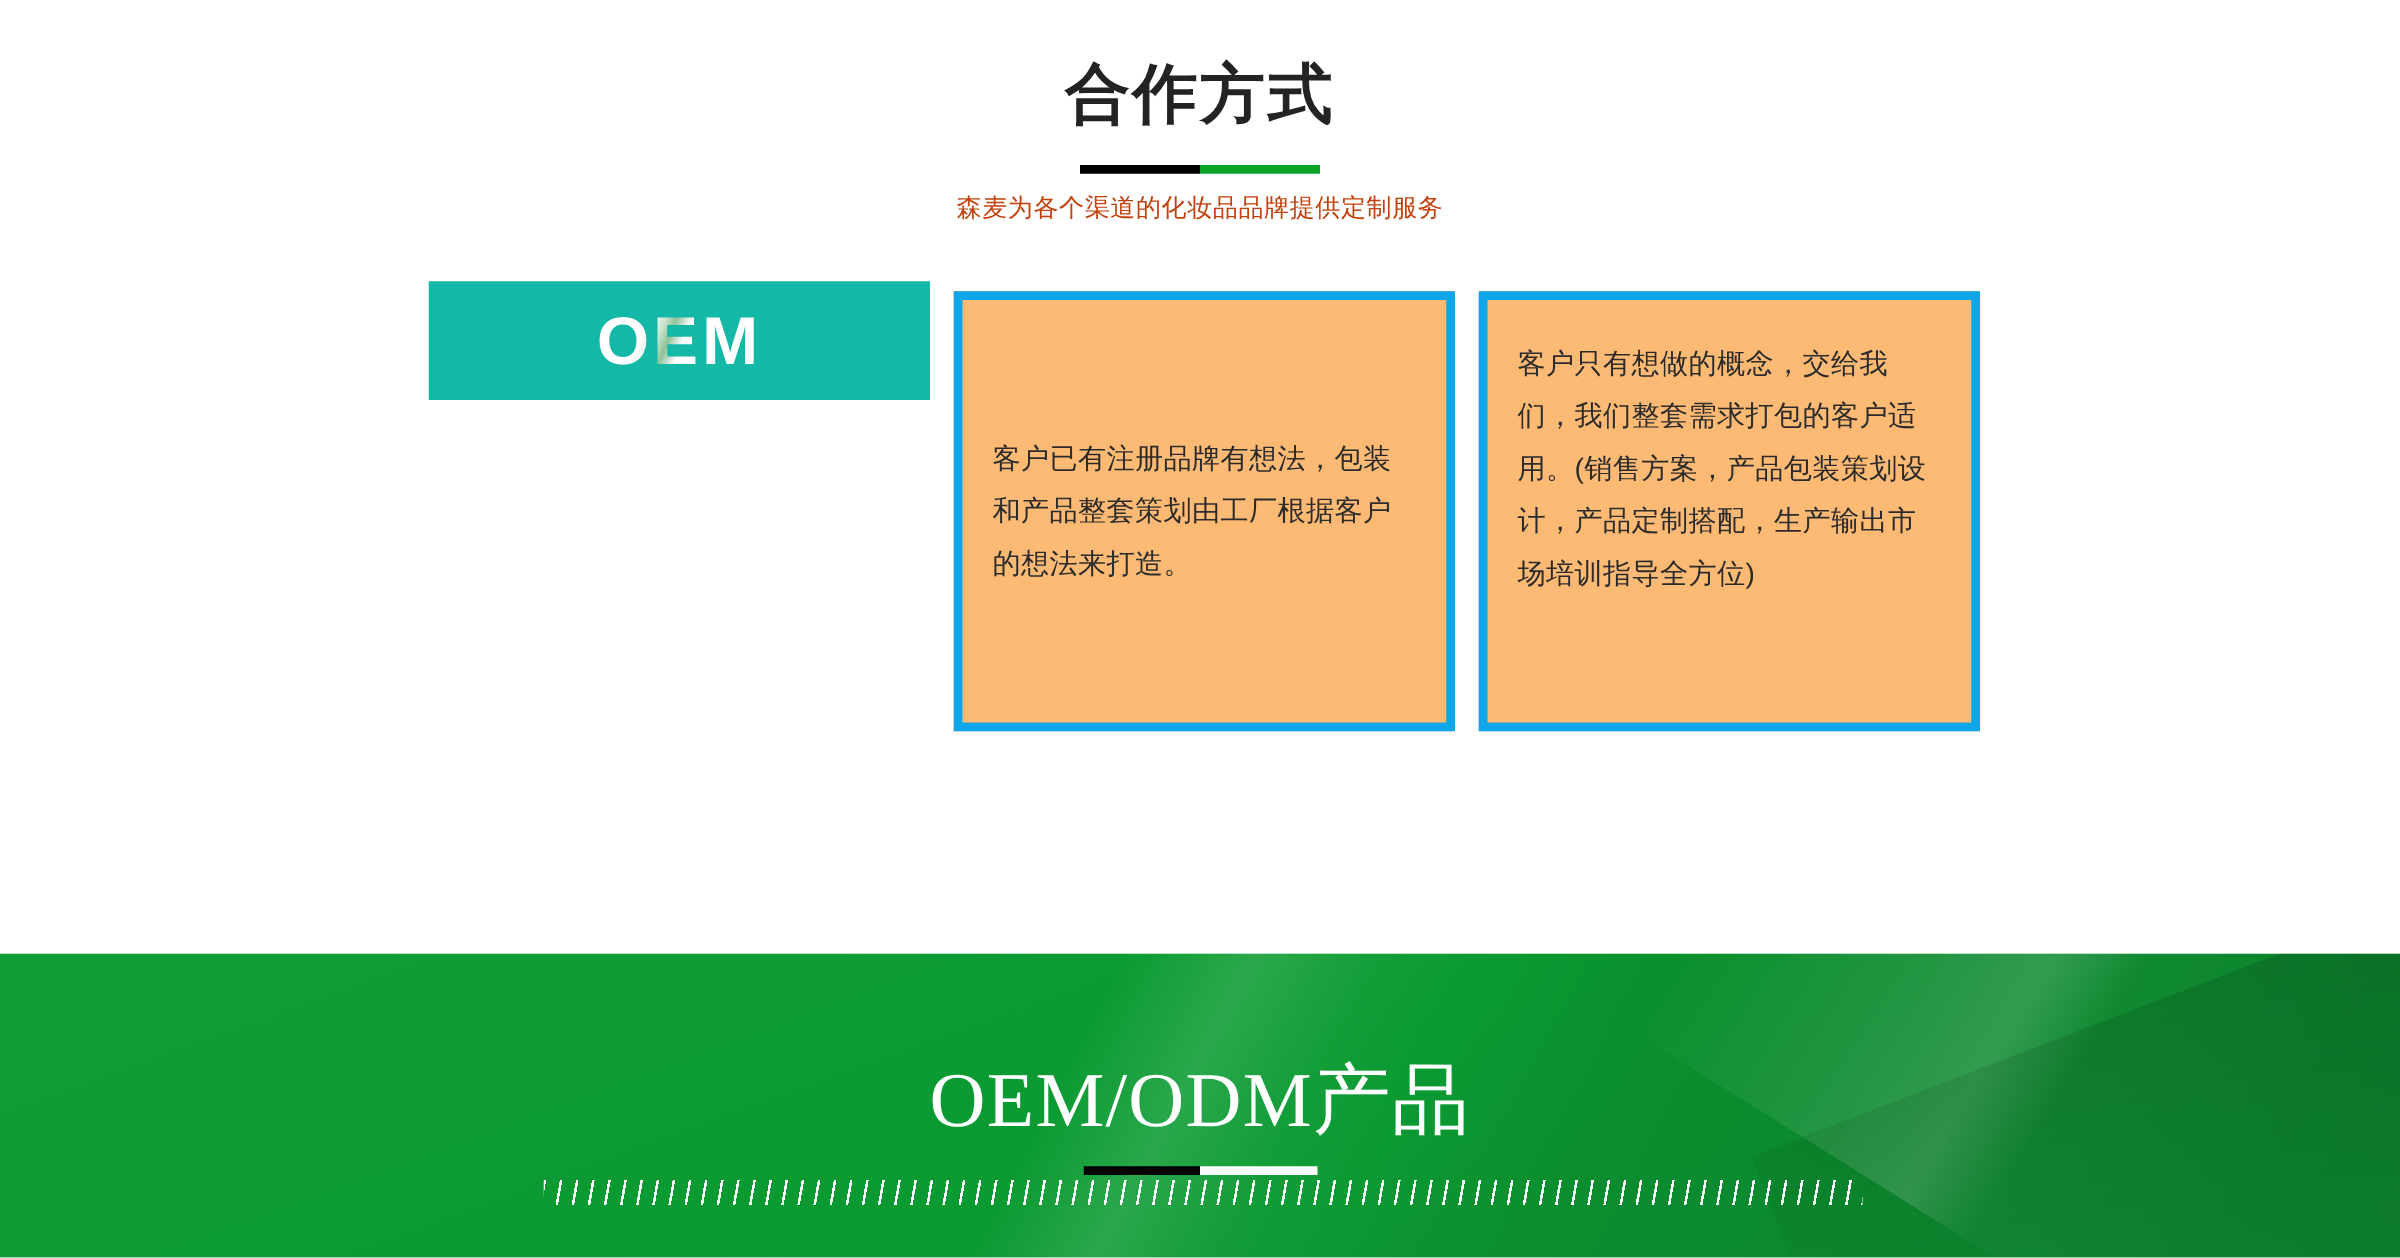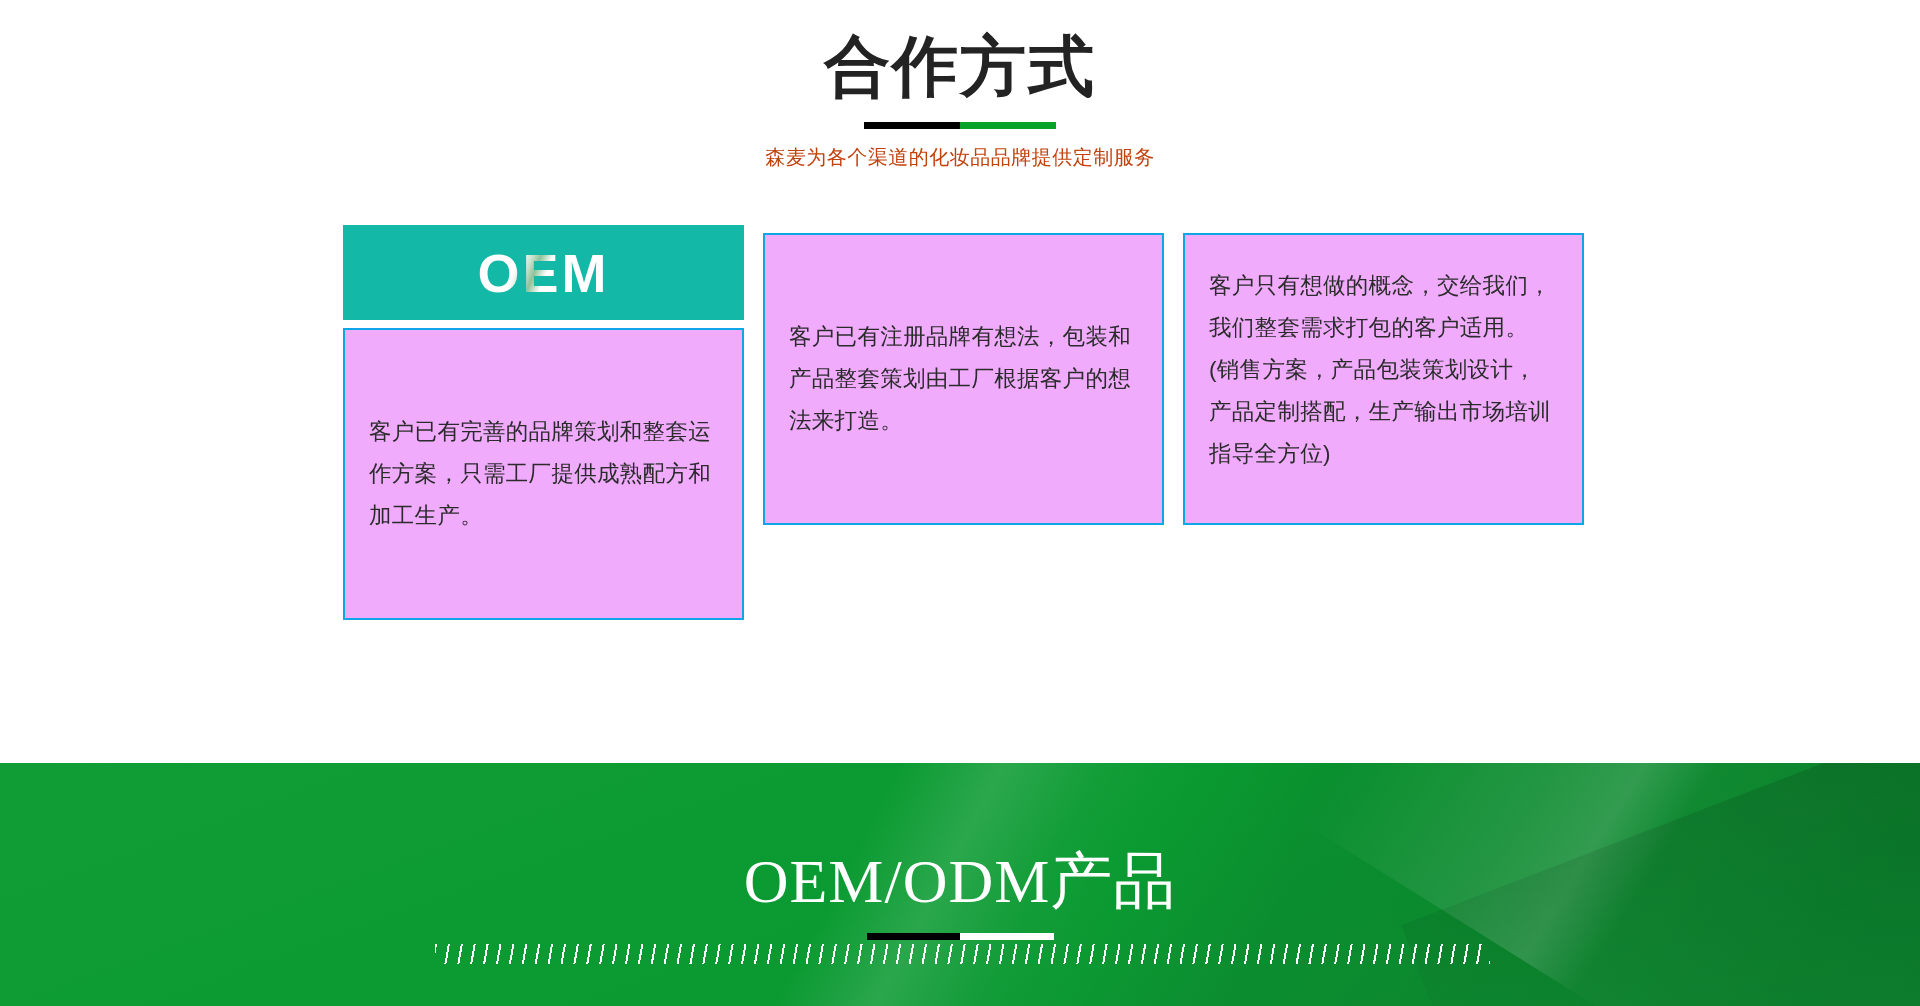--- a/index.html
+++ b/index.html
@@ -24,24 +24,25 @@
     position: absolute;
     top: 26px;
     left: 0;
     width: 1920px;
     text-align: center;
   }
 
   .section-title {
     font-family: "Liberation Serif", "DejaVu Serif", serif;
     font-weight: bold;
-    font-size: 66px;
+    font-size: 52px;
     line-height: 82px;
     color: #232323;
     letter-spacing: 2px;
+    margin-top: 10px;
   }
 
   .title-rule {
     width: 192px;
     height: 7px;
     margin: 14px auto 0 auto;
     display: flex;
   }
   .title-rule .half-dark { flex: 1 1 50%; background: #000000; }
   .title-rule .half-accent { flex: 1 1 50%; background: #0aa32a; }
@@ -96,23 +97,23 @@
         #ffffff 52%,
         #ffffff 100%);
     -webkit-background-clip: text;
     background-clip: text;
     color: transparent;
     -webkit-text-fill-color: transparent;
   }
 
   .card-body {
     margin-top: 8px;
-    height: 292px;
-    border: 2px solid #0ea5e9;
-    background: #f0abfc;
+    height: 352px;
+    border: 7px solid #0ea5e9;
+    background: #fdba74;
     display: flex;
     align-items: center;
     padding: 20px 24px;
   }
   .card-body.top-align { align-items: flex-start; padding-top: 30px; }
 
   .card-text {
     font-size: 22.5px;
     line-height: 42px;
     color: #2b2b2b;
@@ -229,23 +230,20 @@
 
     <div class="section-sub">森麦为各个渠道的化妆品品牌提供定制服务</div>
   </div>
 
   <div class="cards">
 
     <div class="card">
       <div class="card-head">
         <span class="card-head-label">OEM</span>
       </div>
-      <div class="card-body">
-        <div class="card-text">客户已有完善的品牌策划和整套运作方案，只需工厂提供成熟配方和加工生产。</div>
-      </div>
     </div>
 
     <div class="card">
       <div class="card-body">
         <div class="card-text">客户已有注册品牌有想法，包装和产品整套策划由工厂根据客户的想法来打造。</div>
       </div>
     </div>
 
     <div class="card">
       <div class="card-body top-align">

